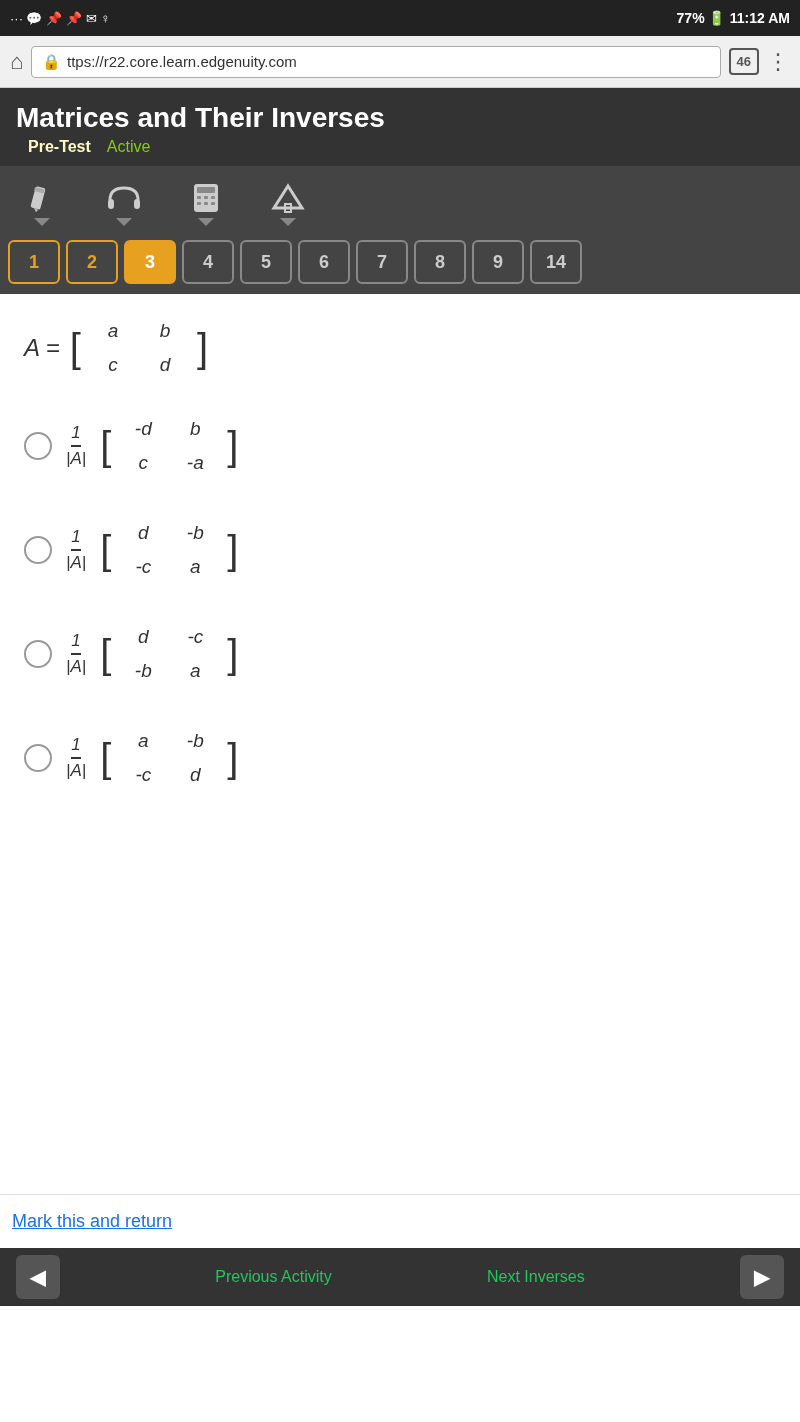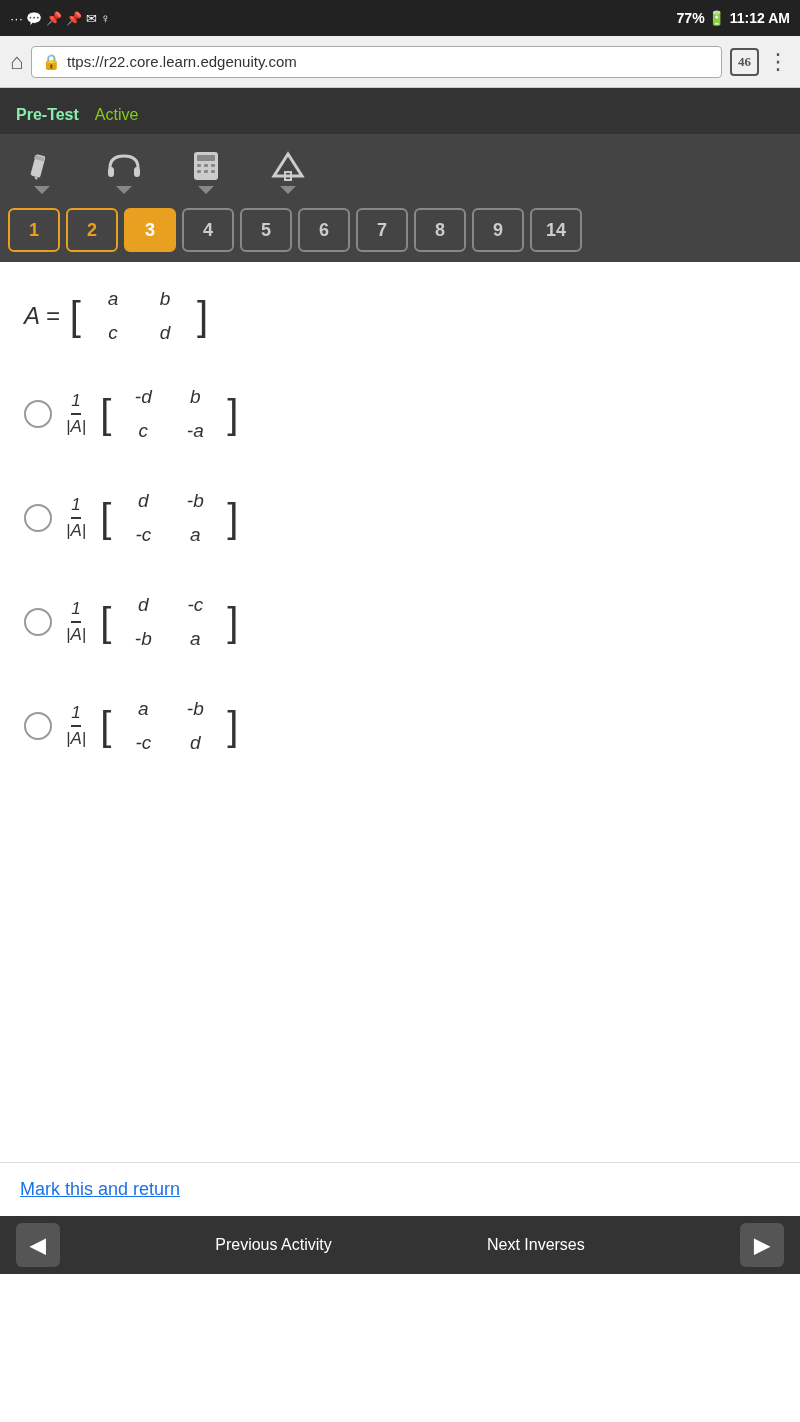--- a/index.html
+++ b/index.html
@@ -46,42 +46,41 @@
       gap: 6px;
     }
     .browser-url .lock { color: green; font-size: 15px; }
     .tab-count {
       border: 2px solid #555;
       border-radius: 4px;
       padding: 4px 6px;
       font-size: 13px;
       font-weight: bold;
       color: #555;
-      font-family: Liberation Serif, serif;
     }
     .browser-menu { font-size: 22px; color: #555; letter-spacing: 1px; }
 
     
     .app-header {
       background: #333;
       color: #fff;
       padding: 14px 16px 10px;
     }
     .app-title {
       font-size: 28px;
       font-weight: bold;
       color: #fff;
     }
     .app-subtitle {
       display: flex;
       gap: 16px;
       margin-top: 4px;
       font-size: 16px;
     }
-    .app-subtitle .pre-test { color: #86efac; font-weight: bold; }
+    .app-subtitle .pre-test { color: #fef9c3; font-weight: bold; margin-left: 12px; }
     .app-subtitle .active { color: #84cc16; }
 
     
     .toolbar {
       background: #444;
       display: flex;
       align-items: flex-end;
       padding: 8px 12px 0;
       gap: 20px;
     }
@@ -205,21 +204,21 @@
     }
     .option-content {
       display: flex;
       align-items: center;
       gap: 8px;
     }
 
     
     .mark-return-bar {
       border-top: 1px solid #ddd;
-      padding: 16px 20px;
+      padding: 16px 12px;
       background: #fff;
     }
     .mark-return-link {
       color: #1a73e8;
       font-size: 18px;
       text-decoration: underline;
       cursor: pointer;
     }
 
     
@@ -237,21 +236,21 @@
       border-radius: 6px;
       display: flex;
       align-items: center;
       justify-content: center;
       cursor: pointer;
       color: #fff;
       font-size: 20px;
       font-weight: bold;
     }
     .nav-text {
-      color: #ffffff;
+      color: #22c55e;
       font-size: 16px;
     }
 
     .mat-cell { font-style: italic; font-size: 19px; min-width: 28px; text-align: center; }
   </style>
 </head>
 <body>
 
 <div class="status-bar">
   <div class="status-left">
@@ -266,20 +265,21 @@
   <span class="browser-home">⌂</span>
   <div class="browser-url">
     <span class="lock">🔒</span>
     <span>ttps://r22.core.learn.edgenuity.com</span>
   </div>
   <div class="tab-count">46</div>
   <div class="browser-menu">⋮</div>
 </div>
 
 <div class="app-header">
+  <div class="app-title">Matrices and Their Inverses</div>
   <div class="app-subtitle">
     <span class="pre-test">Pre-Test</span>
     <span class="active">Active</span>
   </div>
 </div>
 
 <div class="toolbar">
   <div class="toolbar-icon">
     <svg width="32" height="32" viewBox="0 0 32 32" fill="none">
       <rect x="10" y="4" width="10" height="22" rx="2" fill="#ccc" transform="rotate(15 10 4)"></rect>

